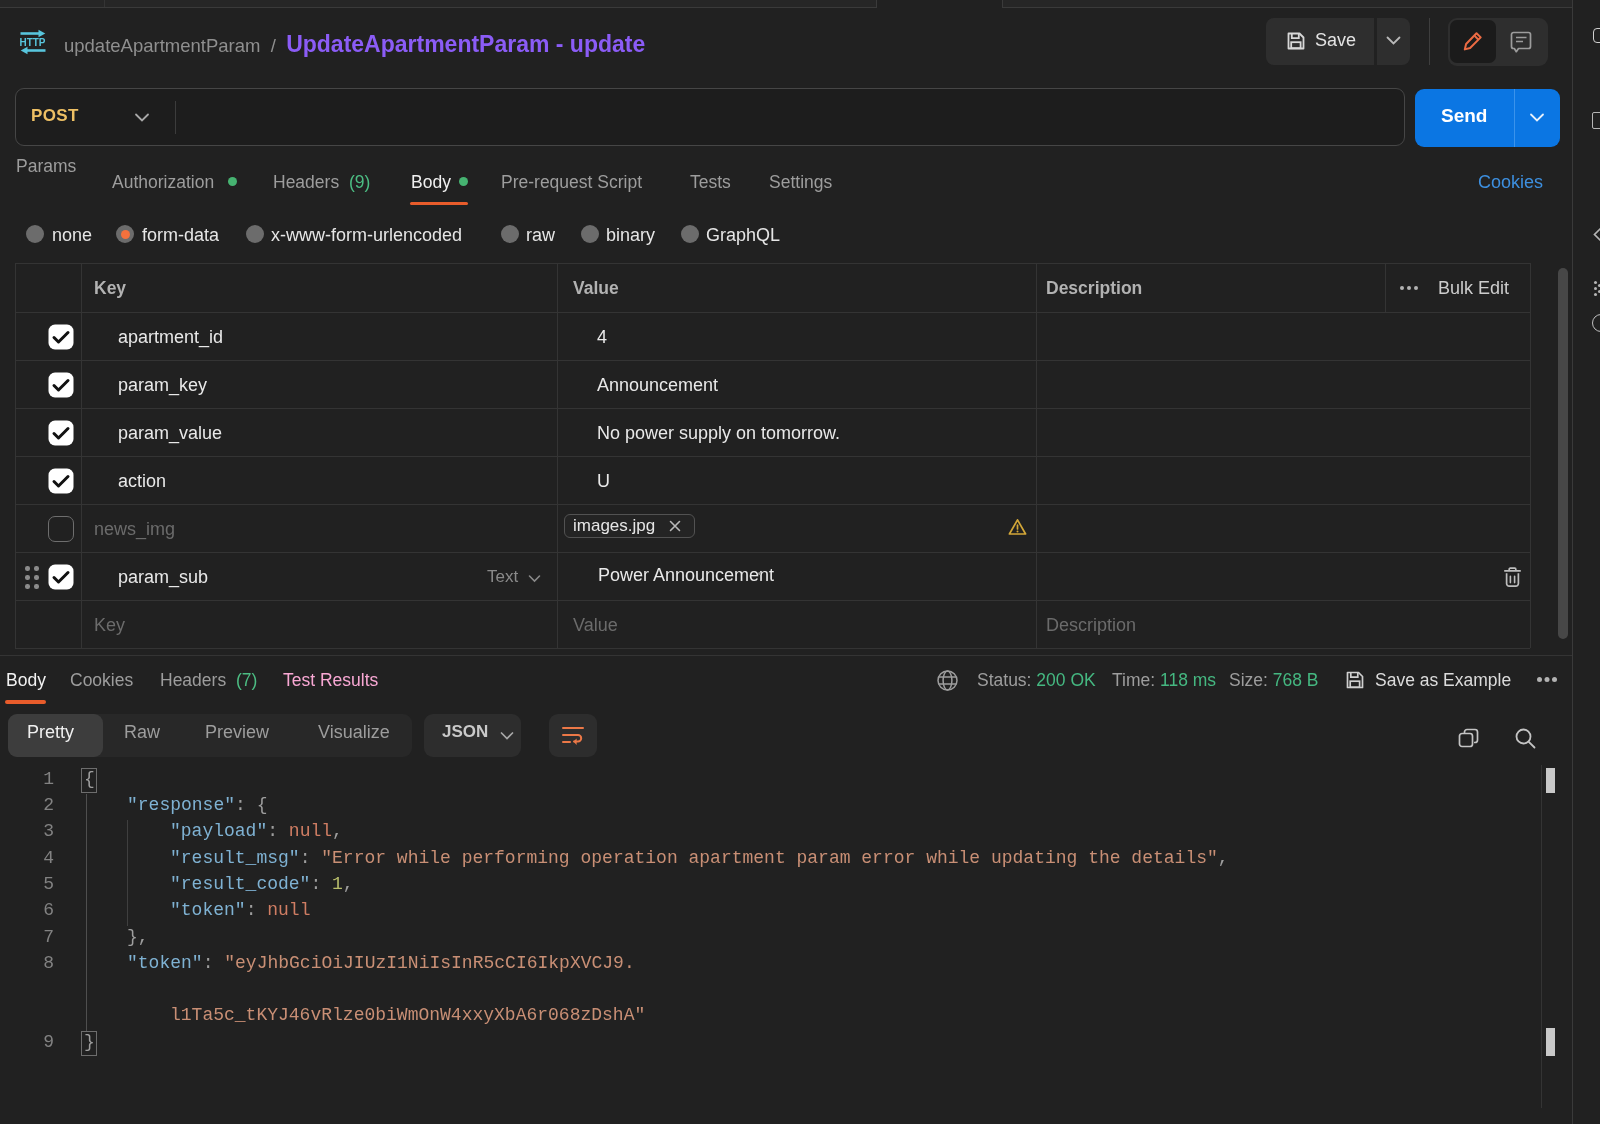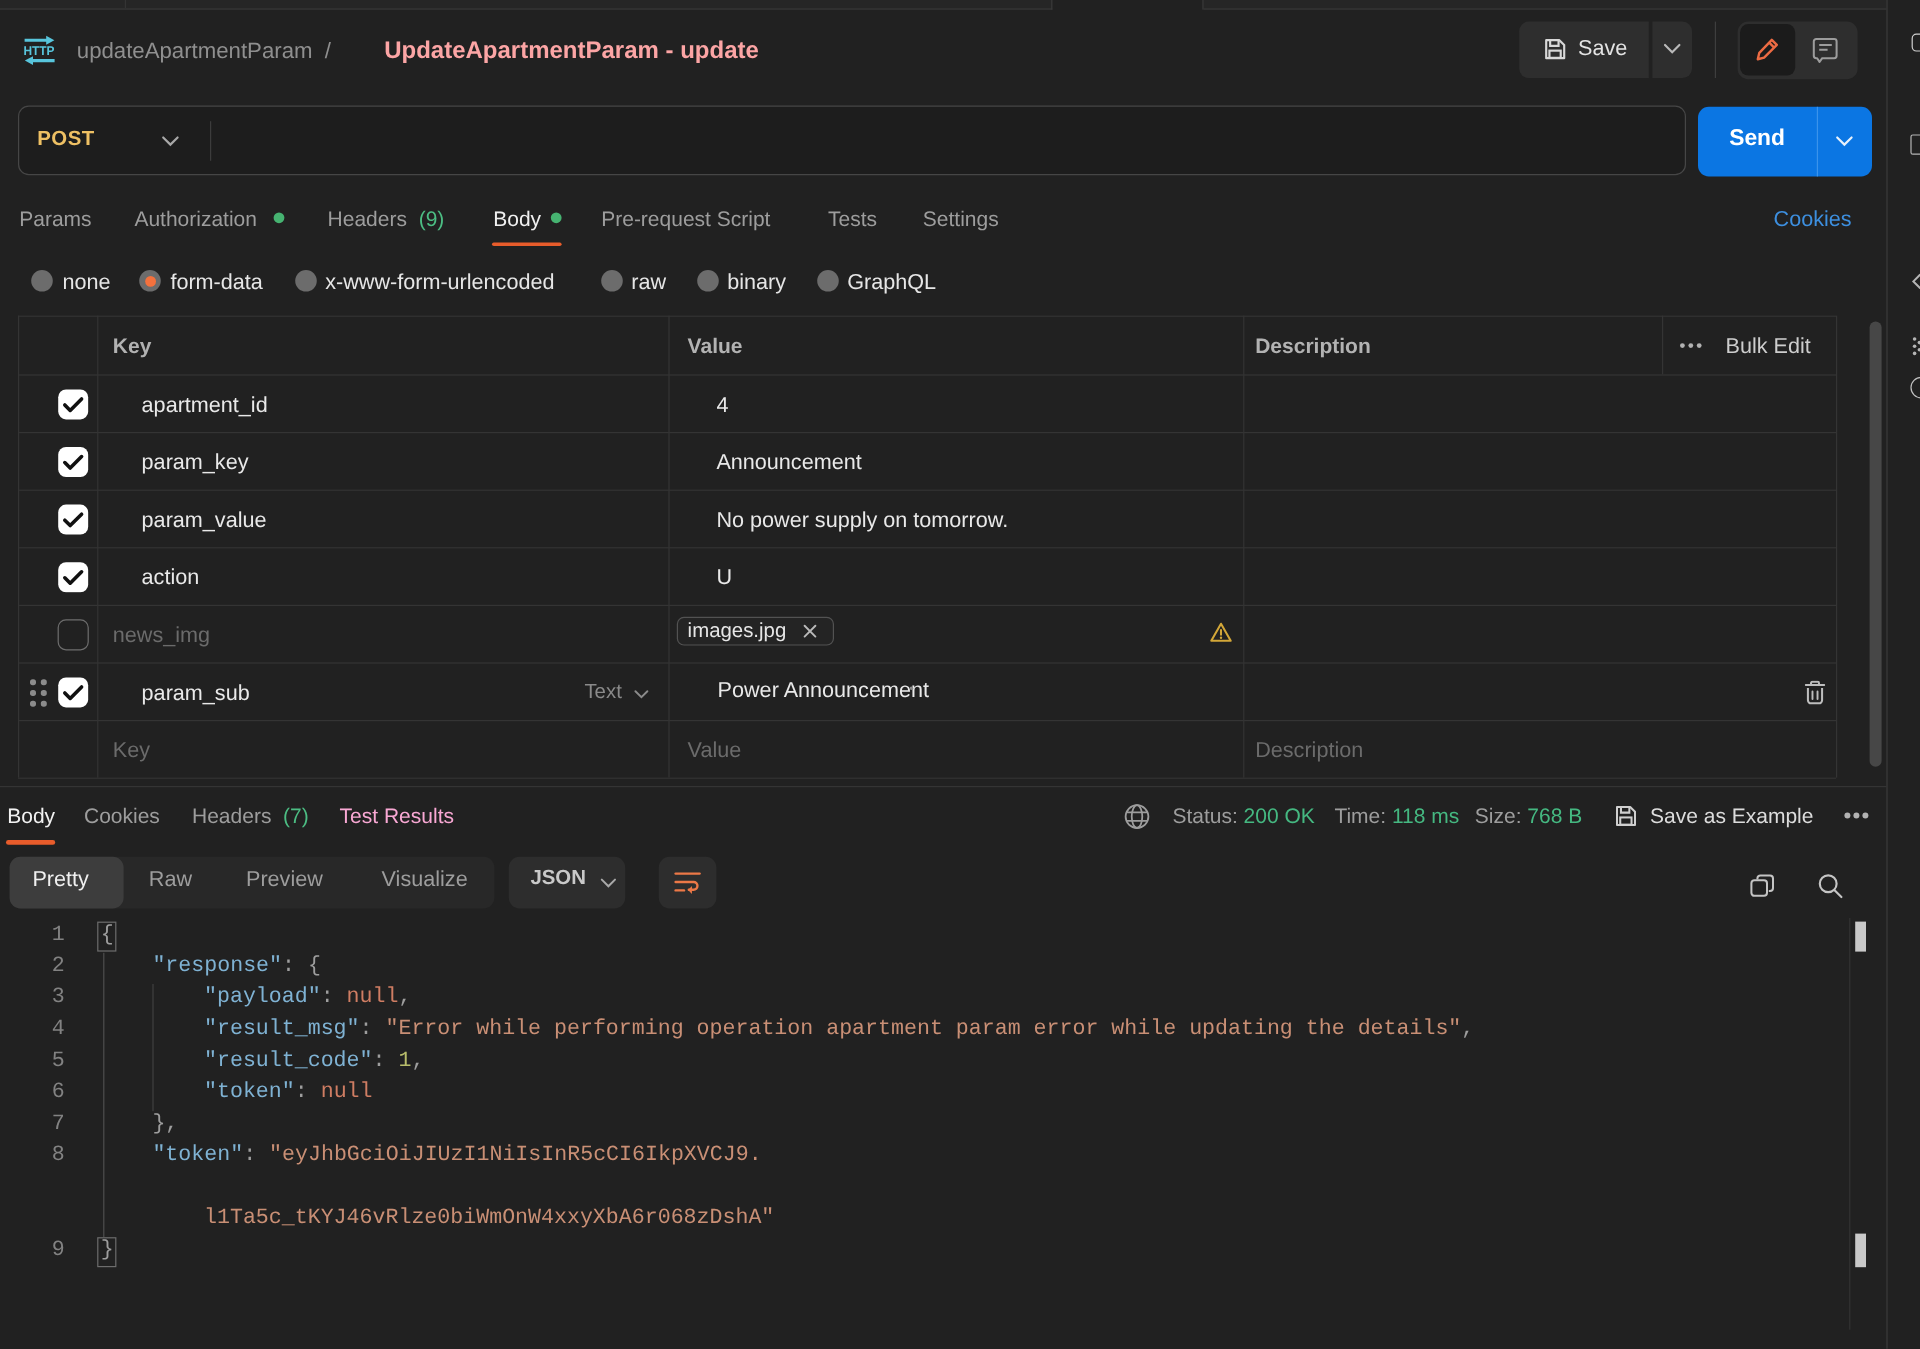--- a/index.html
+++ b/index.html
@@ -21,21 +21,21 @@
 <div class="ab" style="left:1002px;top:0;width:1px;height:8px;background:#3a3a3a;"></div>
 <div class="ab" style="left:104px;top:0;width:1px;height:7px;background:#343434;"></div>
 
 <svg class="ab" style="left:20px;top:29px;" width="26" height="26" viewBox="0 0 26 26">
   <path d="M0.5 3.2 H19.5 V5.8 H0.5 Z" fill="#58c5dc"></path>
   <path d="M18.5 0.8 L25.3 4.5 L18.5 8.2 Z" fill="#58c5dc"></path>
   <path d="M6.5 20.2 H25.5 V22.8 H6.5 Z" fill="#58c5dc"></path>
   <path d="M7.5 17.8 L0.7 21.5 L7.5 25.2 Z" fill="#58c5dc"></path>
   <text x="-0.5" y="17" fill="#58c5dc" font-size="10.5" font-weight="bold" font-family="Liberation Sans" textLength="26" lengthAdjust="spacingAndGlyphs">HTTP</text>
 </svg>
-<div class="ab txt" style="left:64px;top:31px;font-size:18.5px;color:#8f8f8f;">updateApartmentParam&nbsp; /&nbsp; <b style="color:#fca5a5;font-size:20px;margin-left:34px;">UpdateApartmentParam - update</b></div>
+<div class="ab txt" style="left:64px;top:31px;font-size:18.5px;color:#8f8f8f;">updateApartmentParam&nbsp; /&nbsp; <b style="color:#8b5cf6;font-size:23px;">UpdateApartmentParam - update</b></div>
 
 <div class="ab" style="left:1266px;top:18px;width:108px;height:47px;background:#2e2e2e;border-radius:8px 0 0 8px;"></div>
 <div class="ab" style="left:1377px;top:18px;width:33px;height:47px;background:#2e2e2e;border-radius:0 8px 8px 0;"></div>
 <svg class="ab" style="left:1285px;top:30px;" width="22" height="22" viewBox="0 0 22 22">
   <path d="M3.5 3.5 h11 l4 4 v11 h-15 z" fill="none" stroke="#d8d8d8" stroke-width="1.8" stroke-linejoin="round"></path>
   <path d="M6.8 3.8 v4.4 h7 v-4.4" fill="none" stroke="#d8d8d8" stroke-width="1.8"></path>
   <rect x="6.2" y="12.2" width="9.4" height="6" fill="none" stroke="#d8d8d8" stroke-width="1.8"></rect>
 </svg>
 <div class="ab txt" style="left:1315px;top:30px;font-size:18px;color:#e3e3e3;">Save</div>
 <svg class="ab" style="left:1385px;top:35px;" width="17" height="12" viewBox="0 0 17 12">
@@ -62,21 +62,21 @@
     </svg>
 <div class="ab" style="left:175px;top:101px;width:1px;height:33px;background:#3c3c3c;"></div>
 
 <div class="ab" style="left:1415px;top:89px;width:145px;height:58px;background:#0b76e3;border-radius:9px;"></div>
 <div class="ab" style="left:1514px;top:89px;width:1px;height:58px;background:#3a93ec;"></div>
 <div class="ab txt" style="left:1441px;top:105px;font-size:19px;font-weight:bold;color:#fff;">Send</div>
 <svg class="ab" style="left:1528px;top:112px;" width="18" height="12" viewBox="0 0 18 12">
       <path d="M3 2.5 L9 8.5 L15 2.5" fill="none" stroke="#e8f1fb" stroke-width="1.8" stroke-linecap="round"></path>
     </svg>
 
-<div class="ab txt" style="left:16px;top:172px;font-size:17.5px;color:#9d9d9d;">Params</div>
+<div class="ab txt" style="left:16px;top:156px;font-size:17.5px;color:#9d9d9d;">Params</div>
 <div class="ab txt" style="left:112px;top:172px;font-size:17.5px;color:#9d9d9d;">Authorization</div>
 <div class="ab" style="left:228px;top:177px;width:9px;height:9px;border-radius:50%;background:#46b371;"></div>
 <div class="ab txt" style="left:273px;top:172px;font-size:17.5px;color:#9d9d9d;">Headers&nbsp; <span style="color:#4cbd83;">(9)</span></div>
 <div class="ab txt" style="left:411px;top:172px;font-size:17.5px;color:#f0f0f0;">Body</div>
 <div class="ab" style="left:459px;top:177px;width:9px;height:9px;border-radius:50%;background:#46b371;"></div>
 <div class="ab txt" style="left:501px;top:172px;font-size:17.5px;color:#9d9d9d;">Pre-request Script</div>
 <div class="ab txt" style="left:690px;top:172px;font-size:17.5px;color:#9d9d9d;">Tests</div>
 <div class="ab txt" style="left:769px;top:172px;font-size:17.5px;color:#9d9d9d;">Settings</div>
 <div class="ab" style="left:410px;top:202px;width:58px;height:3px;background:#e85c2b;border-radius:2px;"></div>
 <div class="ab txt" style="left:1478px;top:172px;font-size:18px;color:#3d8fdf;">Cookies</div>

